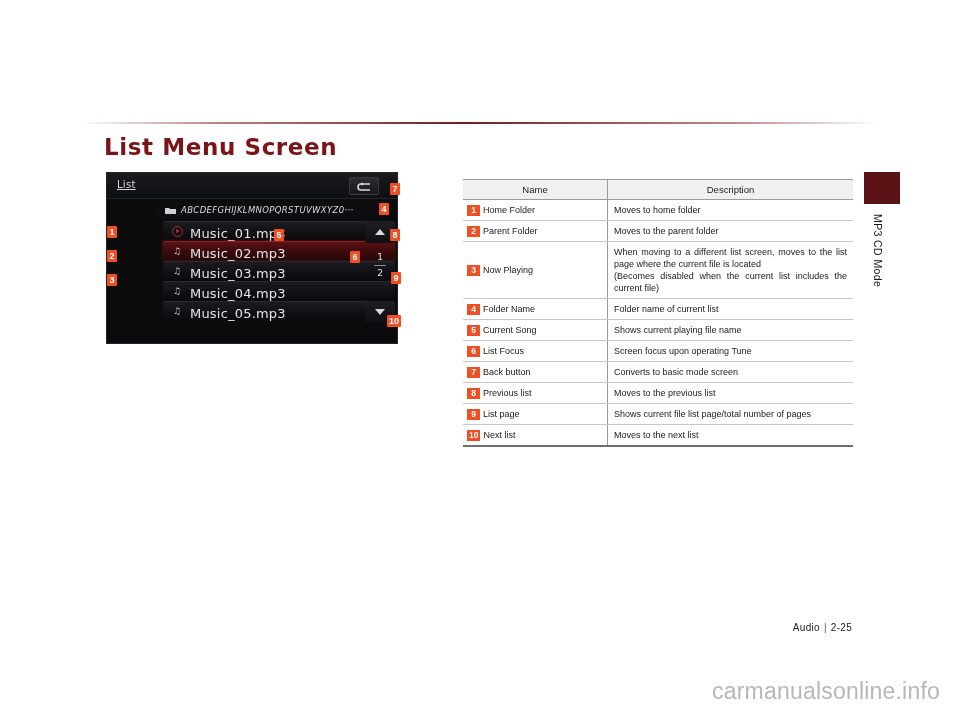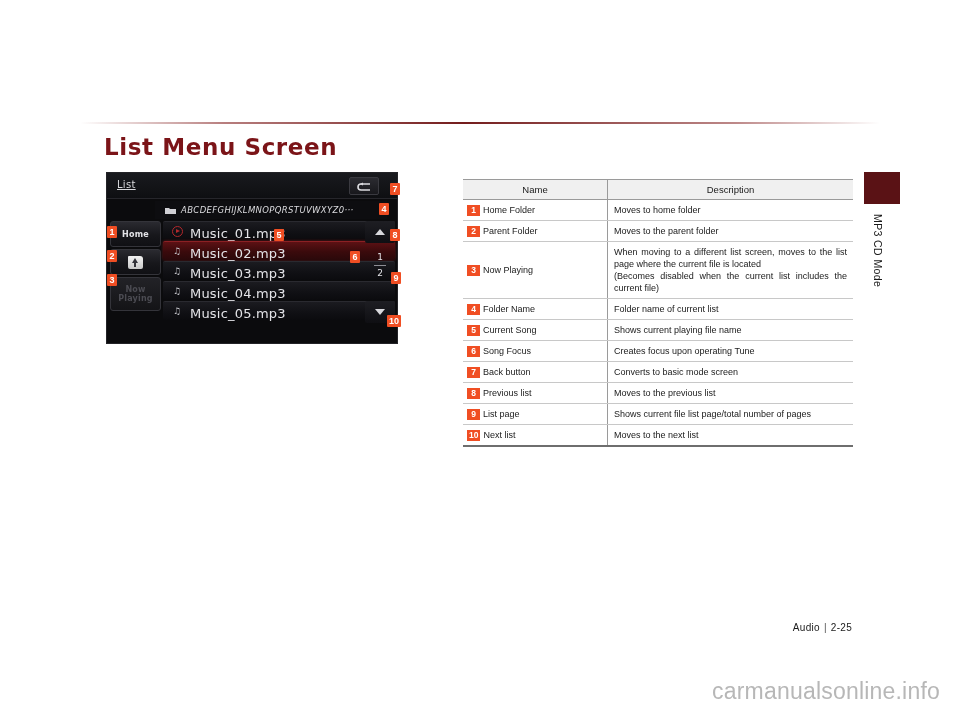--- a/index.html
+++ b/index.html
@@ -362,31 +362,20 @@
     </div>
   </div>
 
   <div class="folder-bar">
     <svg class="folder-icon" viewBox="0 0 11 8">
       <path d="M0 1 h4 l1 1 h6 v5 h-11 z" fill="#cfcfd4"></path>
     </svg>
     <div class="folder-name">ABCDEFGHIJKLMNOPQRSTUVWXYZ0···</div>
   </div>
 
-  <div class="sidebtns">
-    <div class="sbtn">
-      <span class="sbtn-label">Home</span>
-    </div>
-    <div class="sbtn">
-      <span class="upicon"></span>
-    </div>
-    <div class="sbtn tall disabled">
-      <span class="sbtn-label">Now Playing</span>
-    </div>
-  </div>
 
   <div class="filelist">
     <div class="frow">
       <span class="playdot"></span>
       <span class="frow-label">Music_01.mp3</span>
     </div>
     <div class="frow focus">
       <span class="frow-icon">♫</span>
       <span class="frow-label">Music_02.mp3</span>
     </div>
@@ -464,23 +453,23 @@
       <td>Folder name of current list</td>
     </tr>
     <tr>
       <td class="c1">
         <span class="rowbadge">5</span><span>Current Song</span>
       </td>
       <td>Shows current playing file name</td>
     </tr>
     <tr>
       <td class="c1">
-        <span class="rowbadge">6</span><span>Song Focus</span>
-      </td>
-      <td>Creates focus upon operating Tune</td>
+        <span class="rowbadge">6</span><span>List Focus</span>
+      </td>
+      <td>Screen focus upon operating Tune</td>
     </tr>
     <tr>
       <td class="c1">
         <span class="rowbadge">7</span><span>Back button</span>
       </td>
       <td>Converts to basic mode screen</td>
     </tr>
     <tr>
       <td class="c1">
         <span class="rowbadge">8</span><span>Previous list</span>

